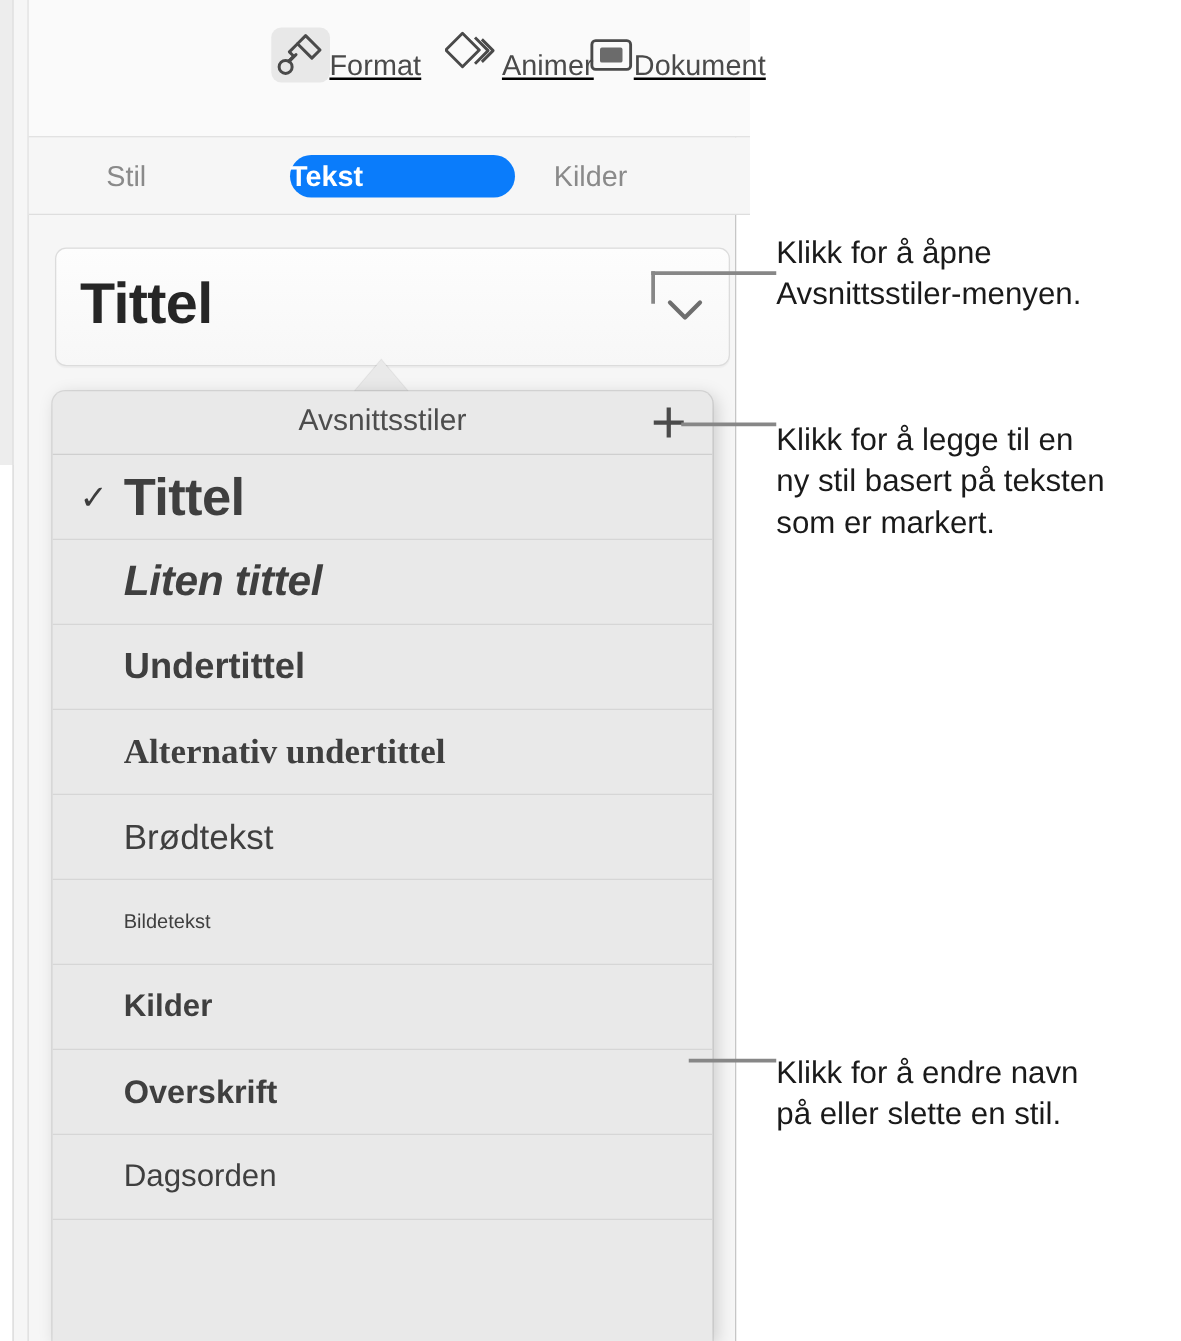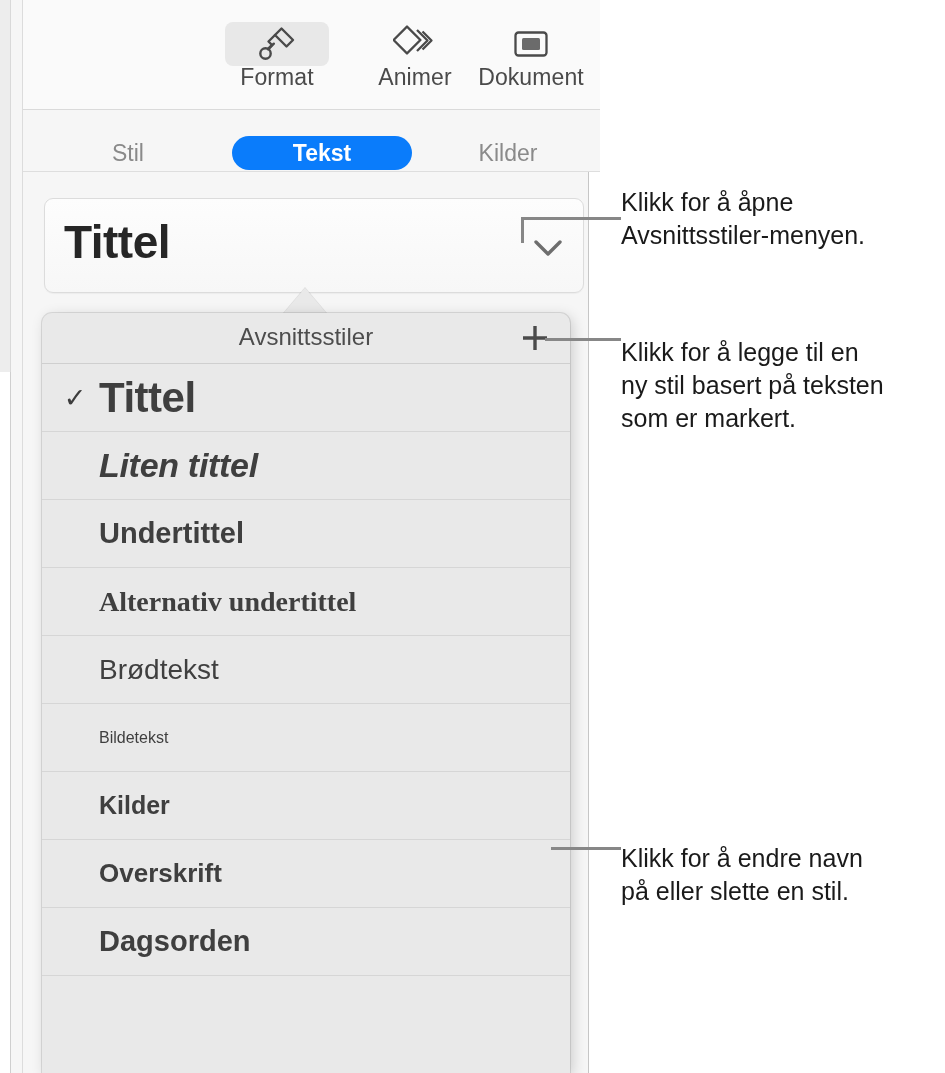--- a/index.html
+++ b/index.html
@@ -56,24 +56,24 @@
     width: 577px;
     height: 110px;
     background: #fafafa;
     border-bottom: 1px solid #dadada;
     box-sizing: border-box;
   }
   .tool {
     position: absolute;
     top: 22px;
     display: flex;
-    flex-direction: column;
-    align-items: center;
+    align-items: flex-end;
     width: 120px;
     cursor: default;
+    text-decoration: underline;
   }
   .tool .glyph {
     height: 44px;
     width: 104px;
     display: flex;
     align-items: center;
     justify-content: center;
     border-radius: 8px;
   }
   .tool.active .glyph { background: #e8e8e8; }
@@ -91,26 +91,25 @@
   #tabrow {
     position: absolute;
     left: 12px; top: 110px;
     width: 577px; height: 62px;
     border-bottom: 1px solid #dedede;
     background: #f6f6f6;
     box-sizing: border-box;
   }
   .tab {
     position: absolute;
-    top: 26px;
+    top: 14px;
     height: 34px;
     line-height: 34px;
     font-size: 23px;
     color: #8a8a8a;
-    text-align: center;
     border-radius: 17px;
     padding: 0 18px;
     cursor: default;
   }
   .tab.sel {
     background: #0a7cfb;
     color: #ffffff;
     font-weight: bold;
   }
   #tab-stil  { left: 62px;  width: 86px; padding:0; }
@@ -214,21 +213,21 @@
   
   .s-tittel   { font-size: 42px; font-weight: bold; letter-spacing: -.5px; }
   .s-liten    { font-size: 34px; font-weight: bold; letter-spacing: -.3px; font-style: italic; }
   .s-under    { font-size: 29px; font-weight: bold; }
   .s-alt      { font-size: 28px; font-weight: bold; font-family: Liberation Serif, serif; }
   .s-brod     { font-size: 28px; font-weight: normal; }
   .s-bilde    { font-size: 16px; font-weight: normal; color:#5a5a5a; }
   .s-sitat    { font-size: 31px; font-weight: normal; }
   .s-kilder   { font-size: 25px; font-weight: bold; }
   .s-over     { font-size: 26px; font-weight: bold; }
-  .s-dags     { font-size: 29px; font-weight: bold; }
+  .s-dags     { font-size: 25px; font-weight: normal; }
 
   
   .callout-text {
     position: absolute;
     font-size: 25px;
     line-height: 33px;
     color: #1a1a1a;
     white-space: pre-line;
     margin-top: 16px;
   }

